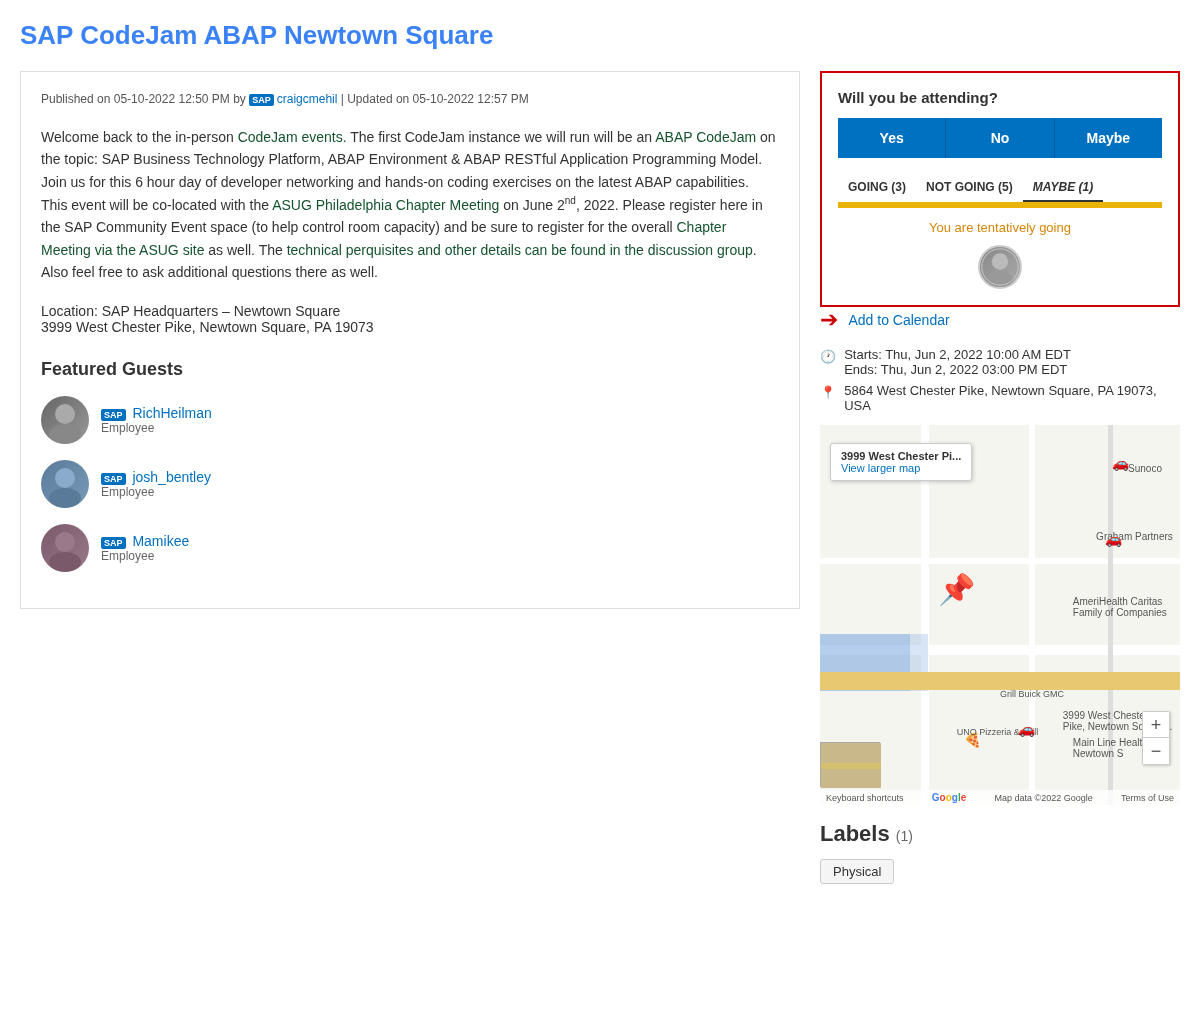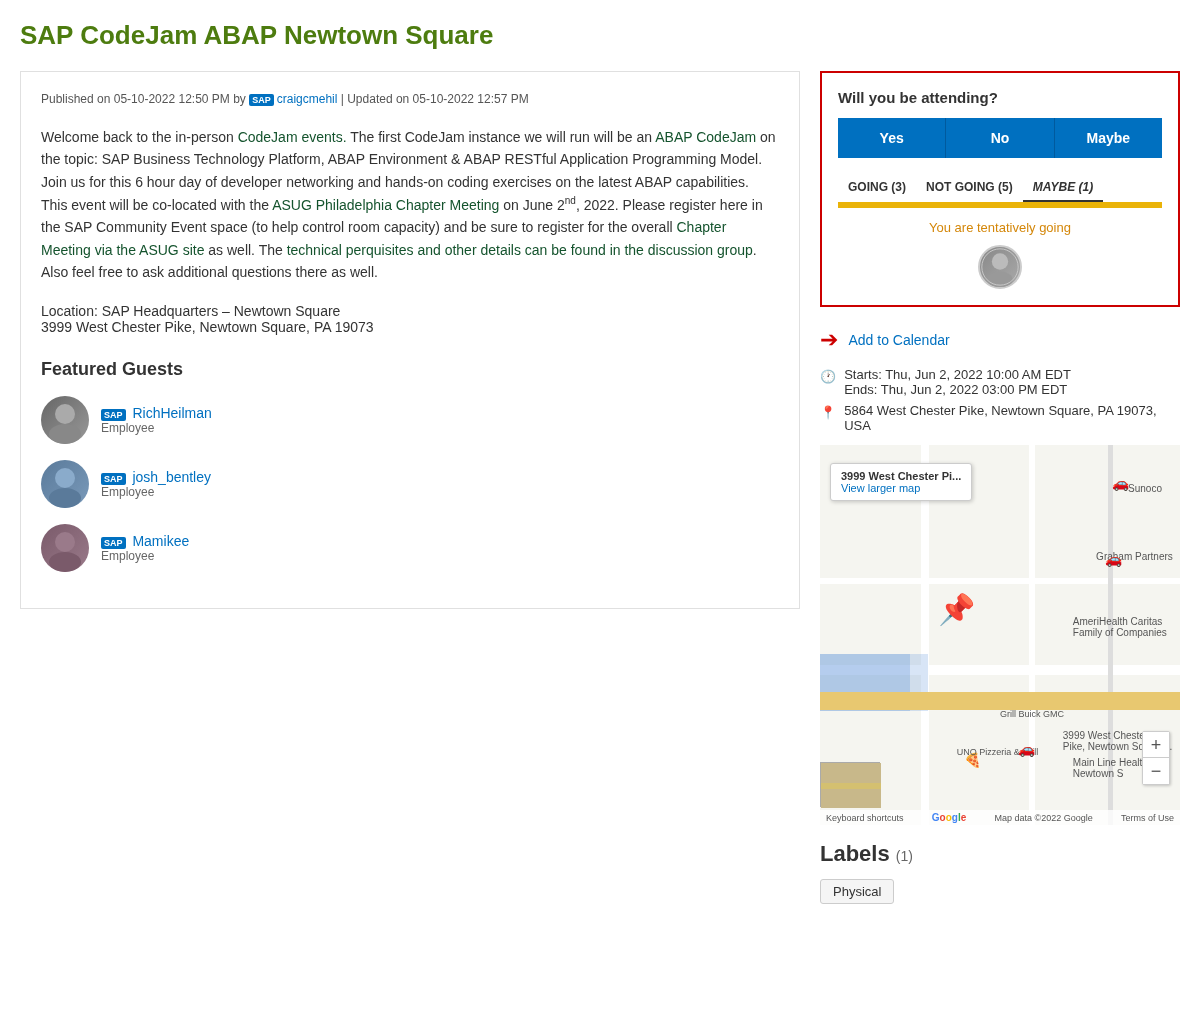--- a/index.html
+++ b/index.html
@@ -1,21 +1,21 @@
 <!DOCTYPE html>
 <html><head>
   <meta charset="utf-8">
   <style>
     * { box-sizing: border-box; margin: 0; padding: 0; }
     body { font-family: Arial, sans-serif; font-size: 14px; color: #333; background: #fff; padding: 20px; }
 
     .page-title {
       font-size: 26px;
       font-weight: bold;
-      color: #4d7c0f;
+      color: #3b82f6;
       margin-bottom: 20px;
     }
 
     .main-layout {
       display: flex;
       gap: 20px;
       align-items: flex-start;
     }
 
     .left-col {
@@ -118,21 +118,21 @@
 
     .guest-info .role {
       font-size: 12px;
       color: #666;
     }
 
     
     .rsvp-box {
       border: 2px solid #cc0000;
       padding: 16px;
-      margin-bottom: 20px;
+      margin-bottom: 0;
       background: #fff;
     }
 
     .rsvp-question {
       font-size: 15px;
       font-weight: bold;
       margin-bottom: 12px;
     }
 
     .rsvp-buttons {

